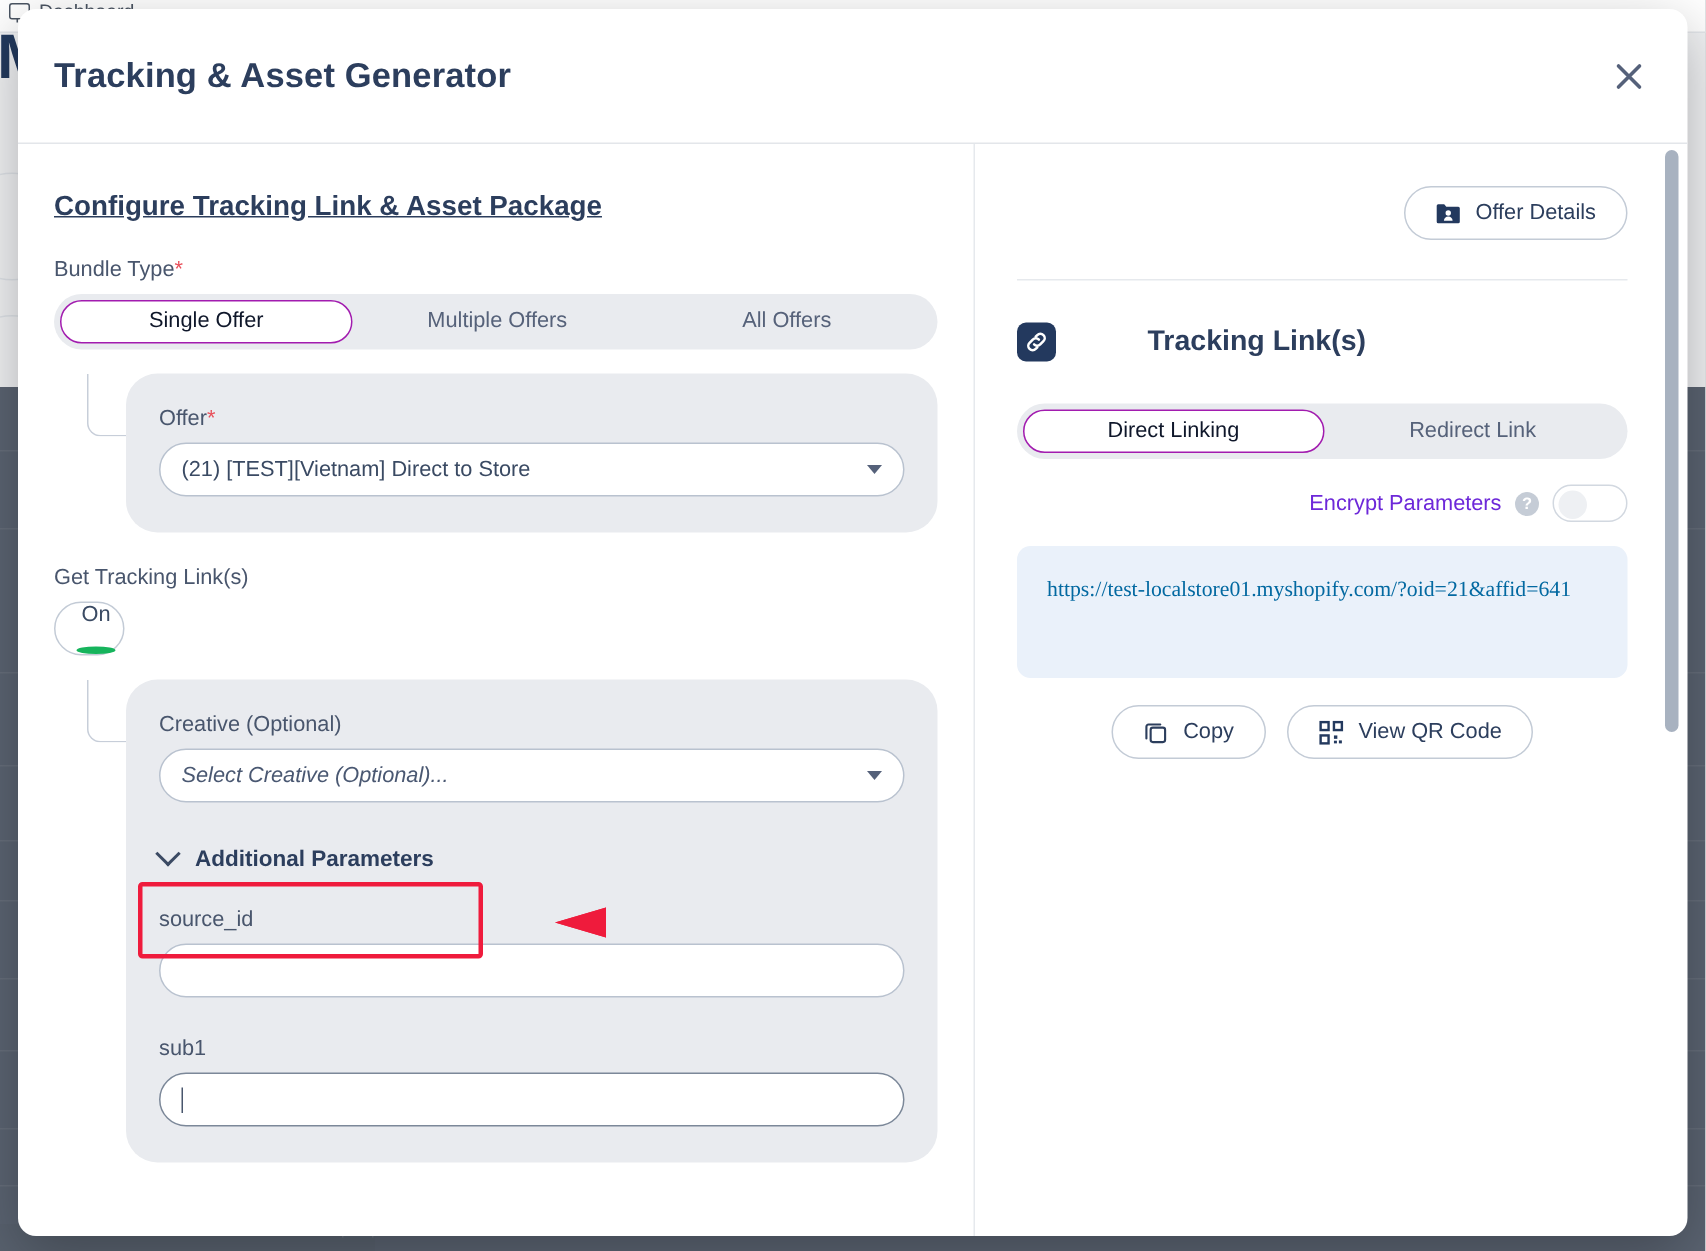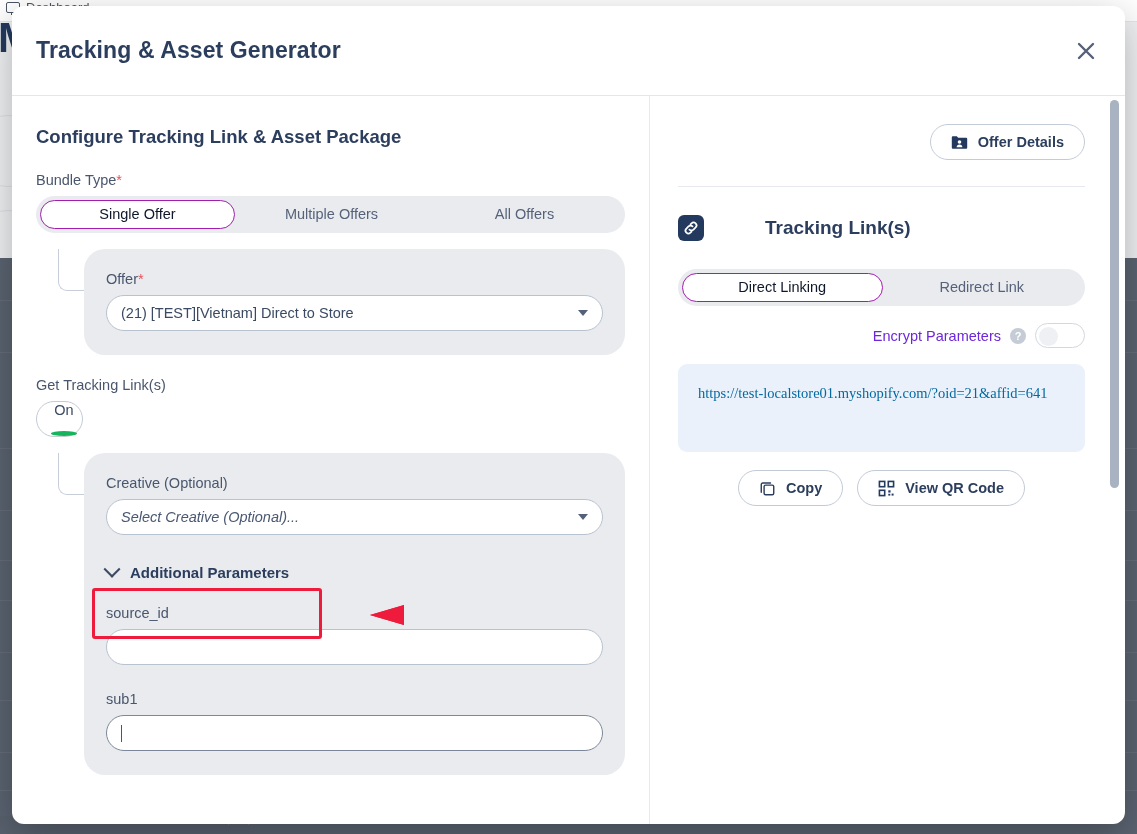--- a/index.html
+++ b/index.html
@@ -112,20 +112,21 @@
     width: 638px;
     flex: 0 0 638px;
     padding: 30px 24px 0 24px;
     overflow: hidden;
     position: relative;
     border-right: 1px solid #e6e9ed;
   }
   #left-heading {
     font-size: 18.5px; font-weight: 700; color: #2c3e5d;
     margin: 0 0 24px 0;
+    text-decoration: underline;
   }
   .field-label {
     font-size: 14.5px; color: #49566d;
     margin-bottom: 8px;
   }
   .req { color: #e8505b; }
 
   
   .segmented {
     display: flex;
@@ -254,21 +255,21 @@
     position: relative;
   }
   #offer-details-row { display: flex; justify-content: flex-end; }
   .pill-btn {
     display: inline-flex; align-items: center; gap: 10px;
     border: 1px solid #c3cbd6;
     border-radius: 20px;
     background: #ffffff;
     height: 36px;
     padding: 0 20px;
-    font-size: 14.5px; font-weight: 700;
+    font-size: 14.5px; font-weight: 400;
     color: #2c3e5d;
     cursor: pointer;
   }
   #right-divider {
     height: 1px; background: #e6e9ed; margin: 26px 0 0 0;
   }
   #tracking-links-head {
     display: flex; align-items: center; gap: 14px;
     margin-top: 28px;
   }

